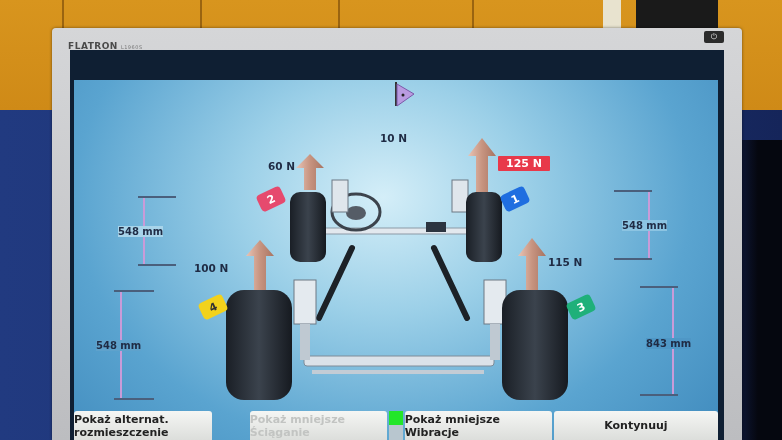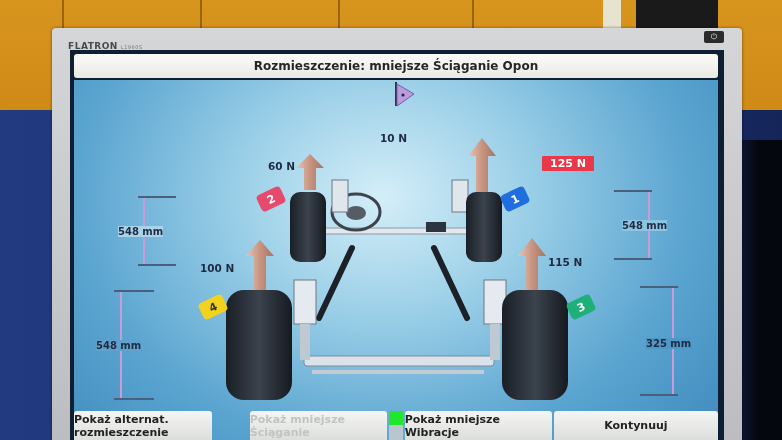--- a/index.html
+++ b/index.html
@@ -62,21 +62,21 @@
     background: radial-gradient(ellipse at 48% 30%, #d4eef8 0%, #9cd0e8 30%, #5aa4d0 65%, #3b86ba 100%);
     overflow: hidden;
   }
 
   
   .force {
     position: absolute; font-size: 10.5px; font-weight: bold; color: #1f2b44;
   }
   .force-alert {
     position: absolute; font-size: 11px; font-weight: bold; color: #fff;
-    background: #e8394a; padding: 1px 8px; border-radius: 1px; margin-left: 44px;
+    background: #e8394a; padding: 1px 8px; border-radius: 1px;
   }
   .dim {
     position: absolute; font-size: 10px; font-weight: bold; color: #1f2b44;
     white-space: nowrap;
   }
   .dim-line { position: absolute; background: #4a5f7c; height: 2px; }
   .dim-vert { position: absolute; width: 2px; background: #c99bd8; }
   .tag {
     position: absolute; width: 26px; height: 18px; border-radius: 4px;
     font-size: 11px; font-weight: bold; color: #fff;
@@ -118,21 +118,20 @@
 <div class="pole-light"></div>
 <div class="pole"></div>
 <div class="wall-bottom"></div>
 <div class="shadow-right"></div>
 
 <div class="monitor">
   <div class="brand"><span>FLATRON</span><small>L1960S</small></div>
   <div class="power-btn">⏻</div>
 
   <div class="screen">
-    <div class="title-bar">Rozmieszczenie: mniejsze Ściąganie Opon</div>
 
     <div class="canvas">
 
       <svg width="644" height="330" viewBox="0 0 644 330" style="position:absolute;left:0;top:0">
         <defs>
           <linearGradient id="tire" x1="0" x2="1">
             <stop offset="0" stop-color="#1a1f26"></stop>
             <stop offset="0.5" stop-color="#3b434d"></stop>
             <stop offset="1" stop-color="#161a20"></stop>
           </linearGradient>
@@ -190,33 +189,33 @@
       <div class="dim-line" style="left:64px;top:184px;width:38px"></div>
       <div class="dim" style="left:44px;top:146px;background:#a8d4ea">548 mm</div>
 
       <div class="force-alert" style="left:424px;top:76px">125 N</div>
       <div class="tag" style="left:428px;top:110px;background:#1f6ee0">1</div>
       <div class="dim-line" style="left:540px;top:110px;width:38px"></div>
       <div class="dim-vert" style="left:574px;top:112px;height:66px"></div>
       <div class="dim-line" style="left:540px;top:178px;width:38px"></div>
       <div class="dim" style="left:548px;top:140px;background:#8cc4e2">548 mm</div>
 
-      <div class="force" style="left:126px;top:182px">100 N</div>
+      <div class="force" style="left:120px;top:182px">100 N</div>
       <div class="tag" style="left:126px;top:218px;background:#f2d21c;color:#333">4</div>
       <div class="dim-line" style="left:40px;top:210px;width:40px"></div>
       <div class="dim-vert" style="left:46px;top:212px;height:106px"></div>
       <div class="dim-line" style="left:40px;top:318px;width:40px"></div>
       <div class="dim" style="left:22px;top:260px;background:#5fa2cc">548 mm</div>
 
       <div class="force" style="left:474px;top:176px">115 N</div>
       <div class="tag" style="left:494px;top:218px;background:#1fb07a">3</div>
       <div class="dim-line" style="left:566px;top:206px;width:38px"></div>
       <div class="dim-vert" style="left:598px;top:208px;height:106px"></div>
       <div class="dim-line" style="left:566px;top:314px;width:38px"></div>
-      <div class="dim" style="left:572px;top:258px;background:#4f97c6">325 mm</div>
+      <div class="dim" style="left:572px;top:258px;background:#4f97c6">843 mm</div>
 
     </div>
 
     <div class="bottom-bar">
       <div class="btn" style="width:146px">Pokaż alternat. rozmieszczenie</div>
       <div class="btn disabled" style="width:146px">Pokaż mniejsze Ściąganie</div>
       <div class="indicator">
         <div class="on"></div>
         <div class="off"></div>
       </div>

